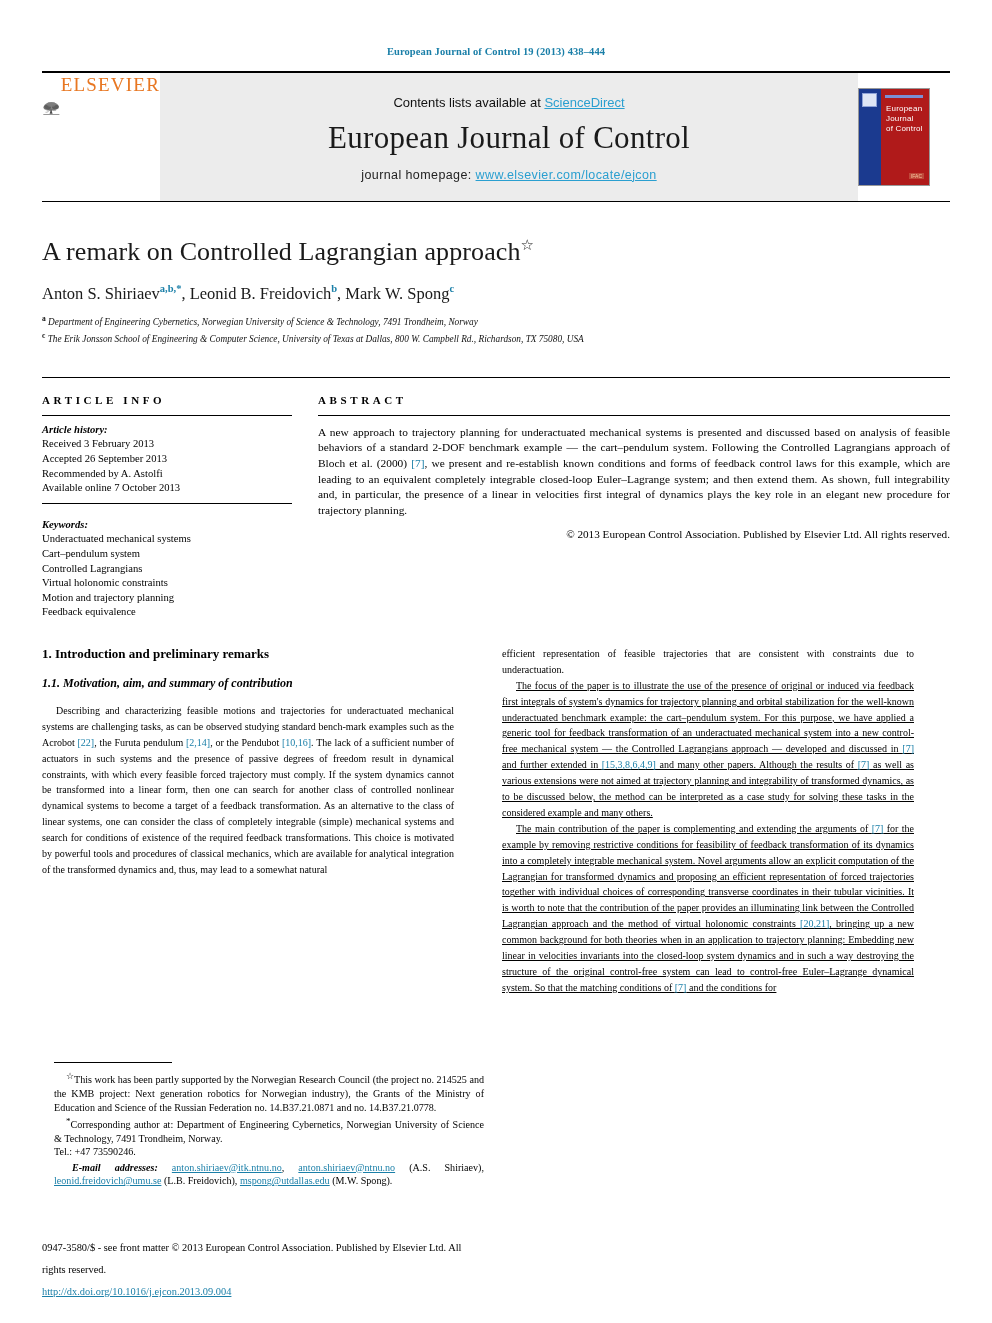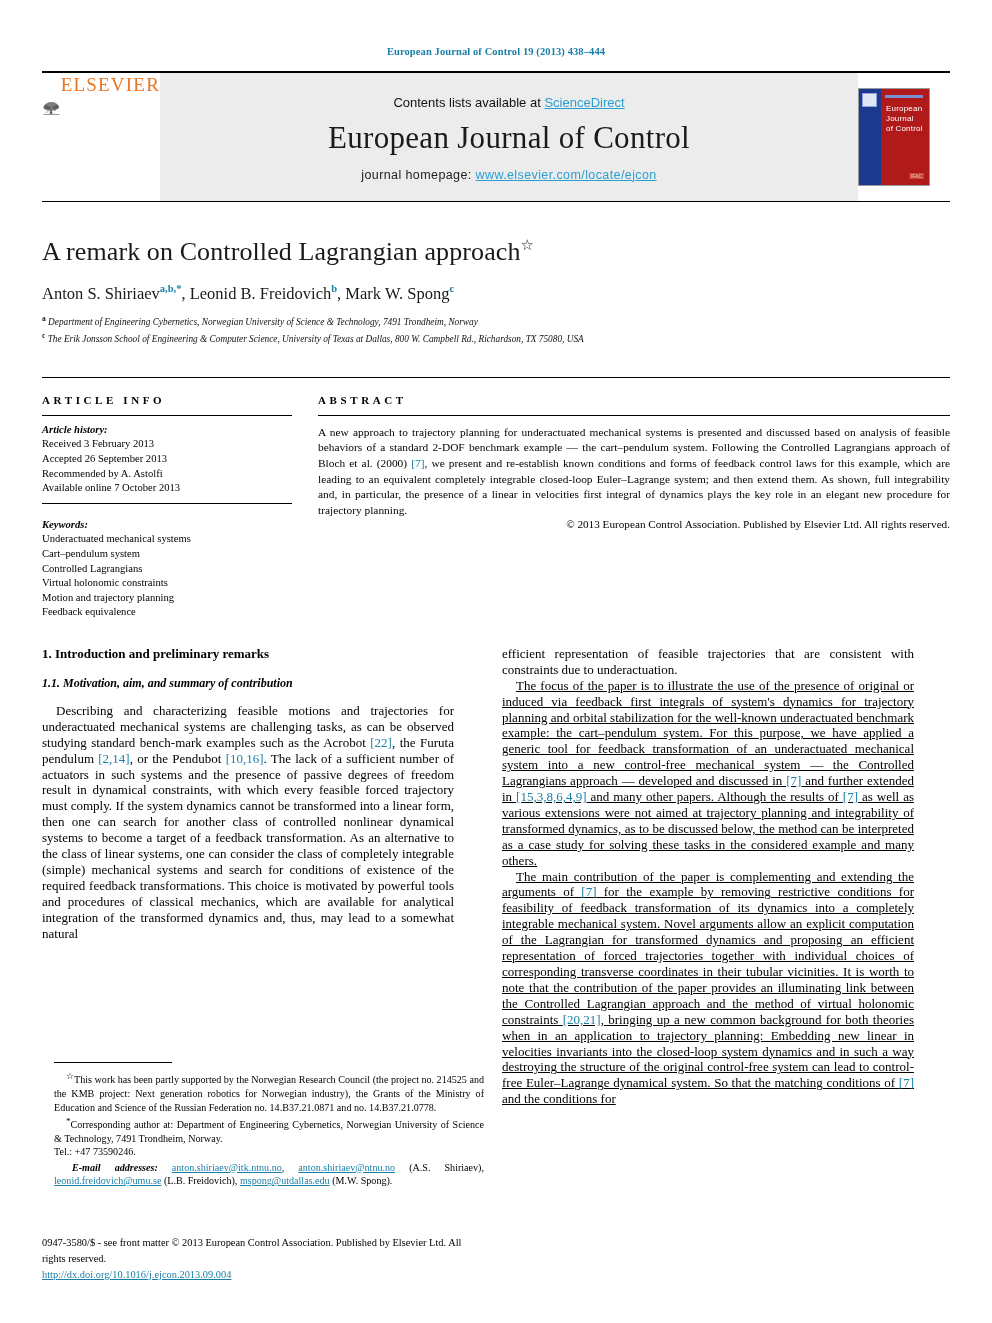--- a/index.html
+++ b/index.html
@@ -182,21 +182,21 @@
   .info-group.kw { margin-top: 7px; padding-top: 7px; }
   .abstract-body {
     padding-top: 9px;
     font-size: 11.4px;
     line-height: 15.6px;
     text-align: justify;
   }
   .abstract-copy {
     text-align: right;
     font-size: 11.2px;
-    margin-top: 0;
+    margin-top: 10px;
   }
   .ref { color: #1a7fa8; }
 
   
   .body-cols {
     margin-top: 26px;
     display: flex;
     gap: 30px;
     height: 600px;
   }
@@ -209,21 +209,21 @@
   }
   h3.sub-h {
     font-size: 12px;
     font-weight: bold;
     font-style: italic;
     margin: 0 0 12px 0;
     font-family: "Liberation Serif", serif;
   }
   p.para {
     margin: 0 18px 0 0;
-    font-size: 13px;
+    font-size: 10px;
     line-height: 15.9px;
     text-align: justify;
     text-indent: 14px;
     hyphens: auto;
   }
   p.para + p.para { margin-top: 0; text-decoration: underline; }
 
   
   .footnotes {
     position: absolute;
@@ -245,24 +245,24 @@
   }
   .fn .mark { font-size: 9px; vertical-align: super; }
   .fn.email { text-indent: 18px; margin-top: 2px; }
   .fn.email .lbl { font-style: italic; font-weight: bold; }
   .link { color: #1a7fa8; }
 
   
   .bottom-block {
     position: absolute;
     left: 42px;
-    bottom: 40px;
+    bottom: 20px;
     width: 430px;
     font-size: 10.4px;
-    line-height: 16px;
+    line-height: 22px;
   }
   .bottom-block .doi { color: #1a7fa8; }
 </style>
 </head>
 <body>
 
 <div class="page">
 
   <div class="runhead">European Journal of Control 19 (2013) 438–444</div>
 

